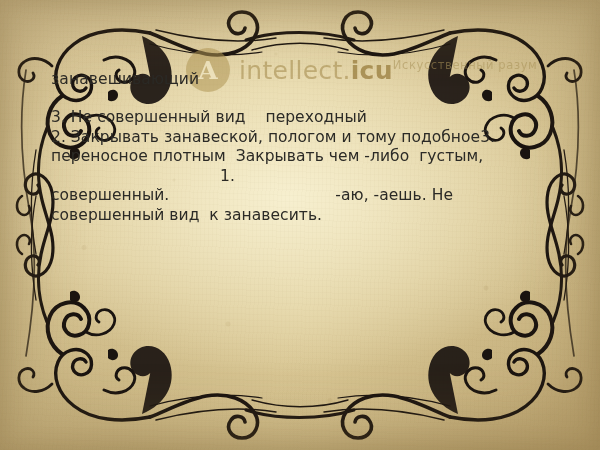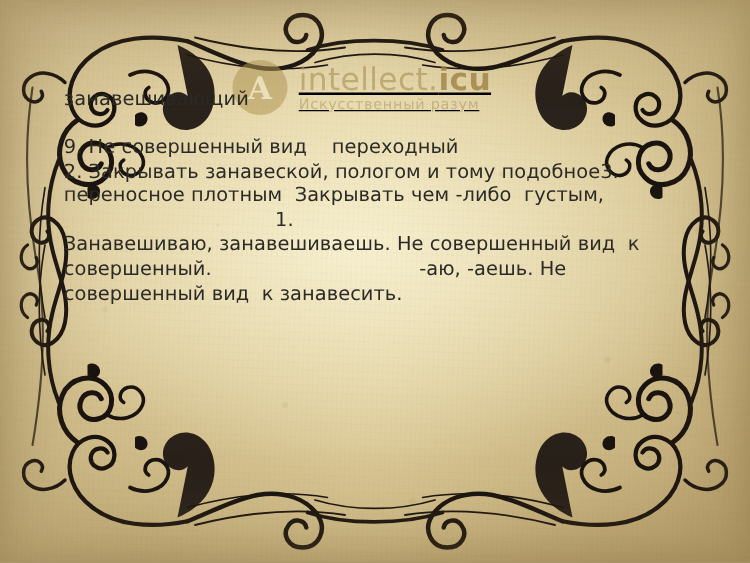--- a/index.html
+++ b/index.html
@@ -81,21 +81,21 @@
     background: rgba(176,152,86,0.55);
     display: flex;
     align-items: center;
     justify-content: center;
     font-size: 25px;
     font-weight: bold;
     color: rgba(246,238,205,0.80);
     font-family: "DejaVu Serif", "Liberation Serif", serif;
     line-height: 1;
   }
-  #wm-text { display: flex; flex-direction: column; line-height: 1; text-decoration: underline; }
+  #wm-text { display: flex; flex-direction: row; line-height: 1; }
   #wm-title {
     font-size: 25px;
     letter-spacing: .3px;
     color: rgba(170,146,84,0.62);
     font-family: "DejaVu Sans", "Liberation Sans", sans-serif;
   }
   #wm-title b { color: rgba(156,130,66,0.78); font-weight: bold; }
   #wm-sub {
     margin-top: 2px;
     font-size: 11.5px;
@@ -205,27 +205,26 @@
       <div id="wm-title"><span>intellect.</span><b>icu</b></div>
       <div id="wm-sub">Искусственный  разум</div>
     </div>
   </div>
 
   <div id="content">
 
     <div class="entry-title">занавешивающий</div>
 
     <div class="body-block">
-      <div class="body-line">9. Не совершенный вид    переходный</div>
+      <div class="body-line">3. Не совершенный вид    переходный</div>
       <div class="body-line">2. Закрывать занавеской, пологом и тому подобное3.</div>
       <div class="body-line">переносное плотным  Закрывать чем -либо  густым,</div>
 
       <div class="body-line center-num">1.</div>
 
-      <div class="body-line">Занавешиваю, занавешиваешь. Не совершенный вид  к</div>
       <div class="body-line"><span>совершенный.</span><span class="gap"></span><span>-аю, -аешь. Не</span></div>
       <div class="body-line">совершенный вид  к занавесить.</div>
     </div>
 
   </div>
 
   <div class="tex tex-vignette"></div>
 </div>
 
 </body></html>

